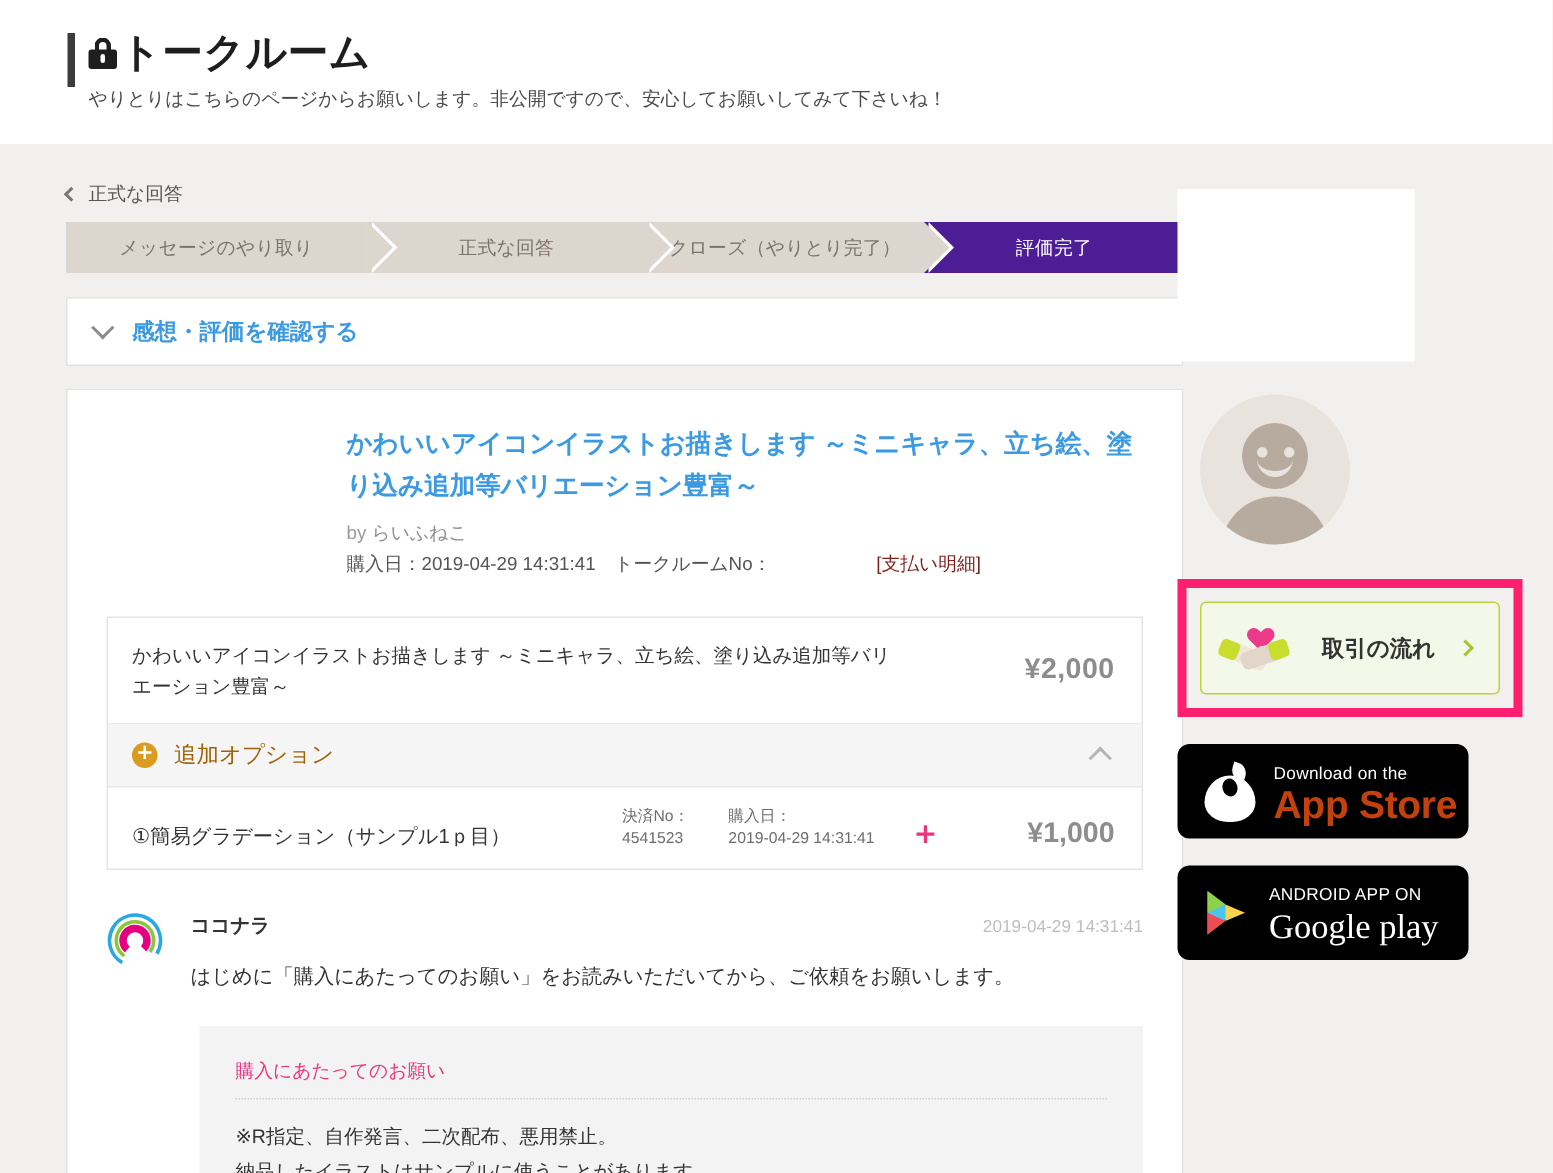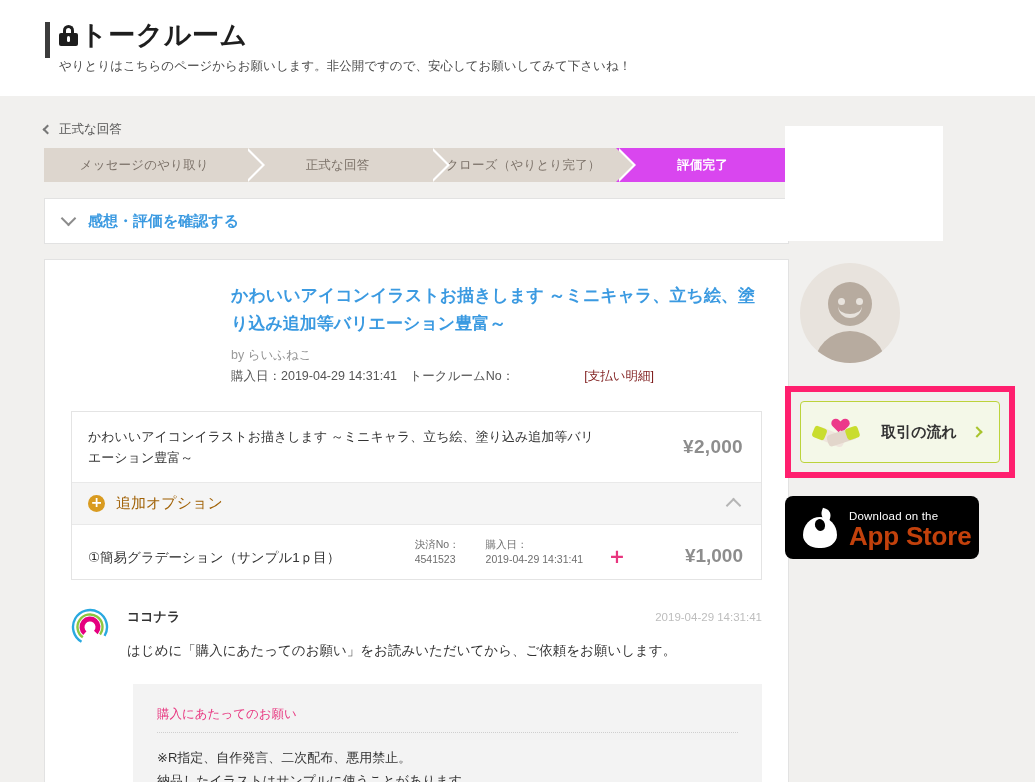--- a/index.html
+++ b/index.html
@@ -127,23 +127,23 @@
   .step .tip-sep {
     position: absolute;
     right: -20px; top: 0;
     width: 0; height: 0;
     border-top: 17px solid transparent;
     border-bottom: 17px solid transparent;
     border-left: 17px solid #ffffff;
     z-index: 1;
   }
   .step.active {
-    background: #d946ef;
+    background: #4c1d95;
     color: #ffffff;
-    font-weight: bold;
+    font-weight: normal;
   }
   .step:last-child .tip, .step:last-child .tip-sep { display: none; }
   .step-1 { flex: 1.08; }
   .step-4 { flex: .93; }
 
   
   .review-bar {
     margin-top: 16px;
     background: #ffffff;
     border: 1px solid #e2e2e2;
@@ -641,15 +641,30 @@
         <span class="body"></span>
           <span class="notch"></span>
           <span class="leaf"></span>
       </span>
       <span class="badge-text">
         <span class="small">Download on the</span>
         <span class="big">App Store</span>
       </span>
     </div>
 
+    <div class="badge">
+      <span class="gp-glyph">
+        <svg width="30" height="33" viewBox="0 0 30 33">
+          <polygon points="2,2 20,16.5 2,31" fill="#4bc4f0"></polygon>
+          <polygon points="2,2 20,16.5 14,11" fill="#8dd04a" opacity="0.95"></polygon>
+          <polygon points="2,2 14,11 2,16.5" fill="#8dd04a"></polygon>
+          <polygon points="2,16.5 14,22 2,31" fill="#ef4b52"></polygon>
+          <polygon points="14,11 27,16.5 14,22" fill="#fcd14c"></polygon>
+        </svg>
+      </span>
+      <span class="badge-text">
+        <span class="small">ANDROID APP ON</span>
+        <span class="big-gp"><span>Google</span><span class="light"> play</span></span>
+      </span>
+    </div>
 
   </div>
 </div>
 
 </body></html>

